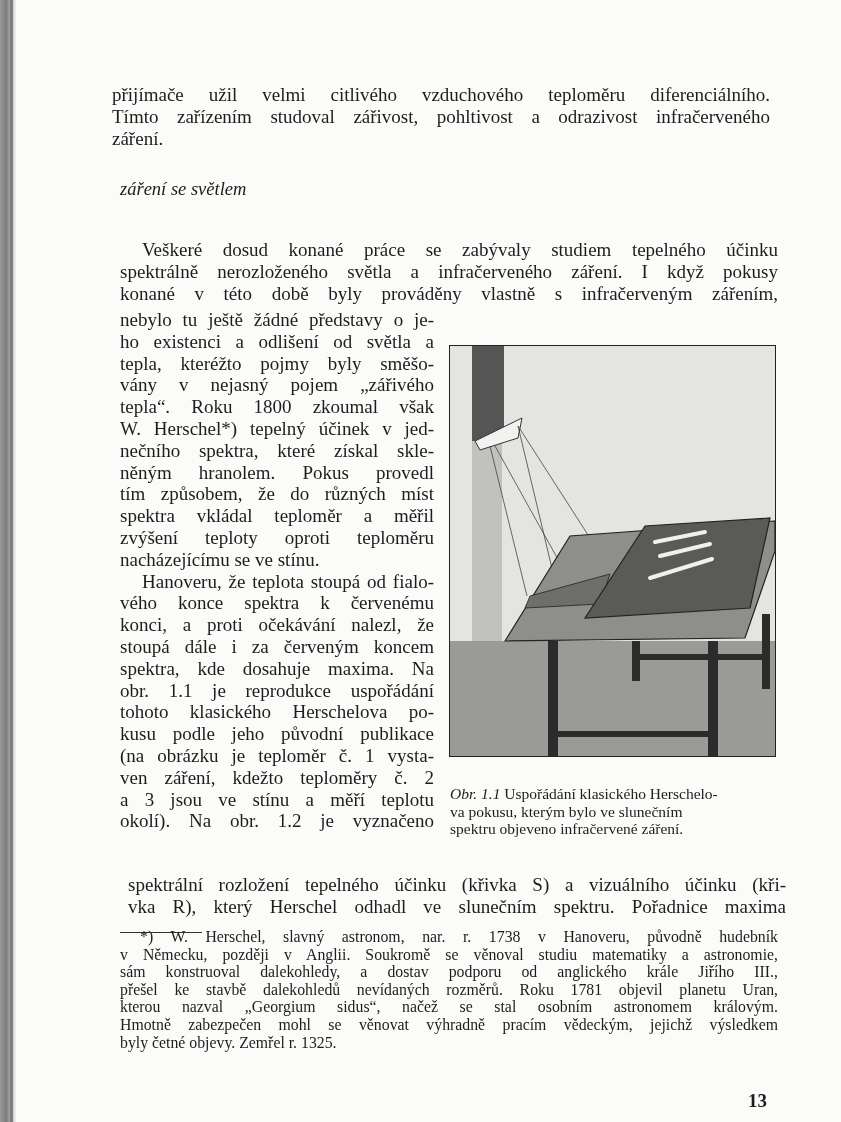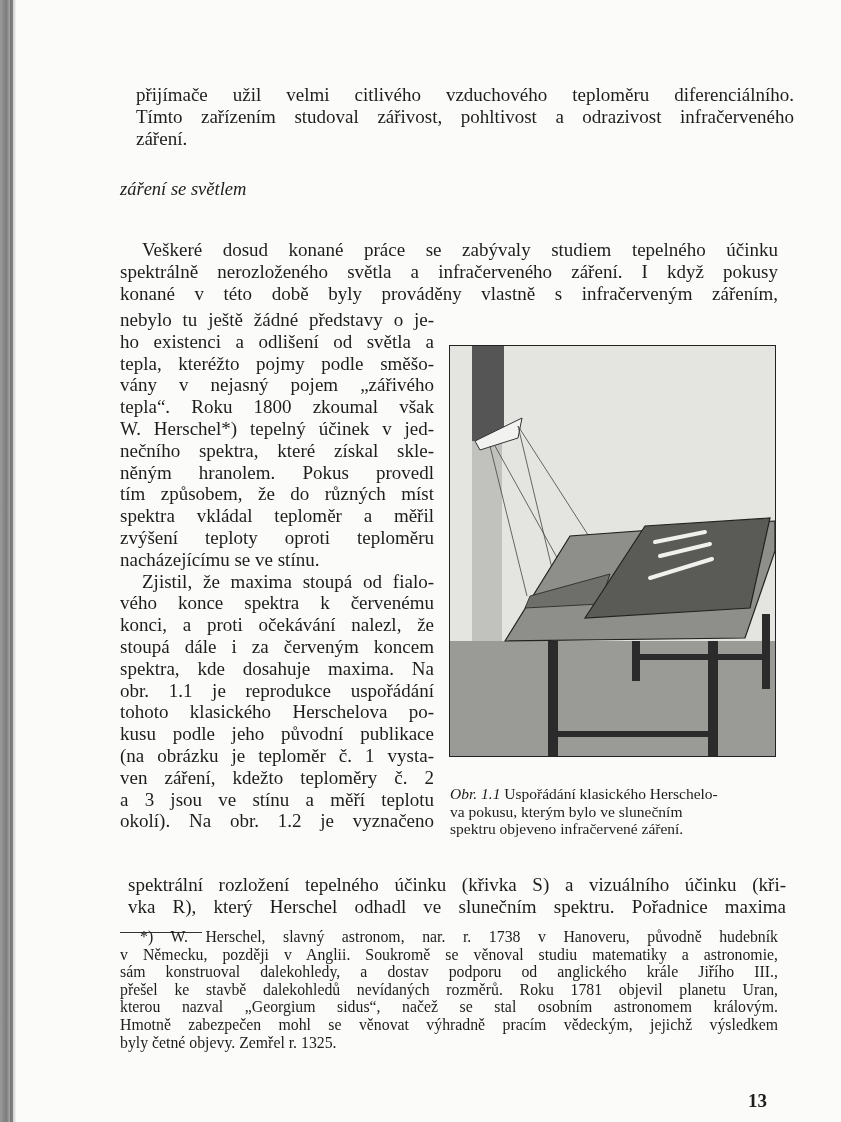--- a/index.html
+++ b/index.html
@@ -16,21 +16,21 @@
   .binding::after {
     content: ""; position: absolute; left: 10px; top: 0; width: 3px; height: 100%;
     background: #4a4a4a; opacity: .55;
   }
   .txt {
     position: absolute; font-family: "Liberation Serif", serif;
     font-size: 19px; line-height: 21.8px; text-align: justify; margin: 0;
   }
   .line { display: block; text-align-last: justify; white-space: nowrap; }
   .line.last { text-align-last: left; text-align: right; }
-  .p1 { left: 136px; top: 84px; width: 658px; }
+  .p1 { left: 112px; top: 84px; width: 658px; }
   .heading {
     position: absolute; left: 120px; top: 178px; width: 658px;
     font-family: "Liberation Serif", serif; font-style: italic;
     font-size: 18.5px; line-height: 22px;
   }
   .p2 { left: 120px; top: 239px; width: 658px; }
   .col { left: 120px; top: 309px; width: 314px; }
   .p-after { left: 128px; top: 874px; width: 658px; }
   .figure {
     position: absolute; left: 449px; top: 345px; width: 325px; height: 410px;
@@ -70,31 +70,31 @@
 
 <p class="txt p2">
   <span class="line" style="padding-left:22px;">Veškeré dosud konané práce se zabývaly studiem tepelného účinku</span>
   <span class="line">spektrálně nerozloženého světla a infračerveného záření. I když pokusy</span>
   <span class="line">konané v této době byly prováděny vlastně s infračerveným zářením,</span>
 </p>
 
 <div class="txt col">
   <span class="line">nebylo tu ještě žádné představy o je-</span>
   <span class="line">ho existenci a odlišení od světla a</span>
-  <span class="line">tepla, kteréžto pojmy podle směšo-</span>
+  <span class="line">tepla, kteréžto pojmy byly směšo-</span>
   <span class="line">vány v nejasný pojem „zářivého</span>
   <span class="line">tepla“. Roku 1800 zkoumal však</span>
   <span class="line">W. Herschel*) tepelný účinek v jed-</span>
   <span class="line">nečního spektra, které získal skle-</span>
   <span class="line">něným hranolem. Pokus provedl</span>
   <span class="line">tím způsobem, že do různých míst</span>
   <span class="line">spektra vkládal teploměr a měřil</span>
   <span class="line">zvýšení teploty oproti teploměru</span>
   <span class="line last">nacházejícímu se ve stínu.</span>
-  <span class="line" style="padding-left:22px;">Zjistil, že maxima stoupá od fialo-</span>
+  <span class="line" style="padding-left:22px;">Hanoveru, že teplota stoupá od fialo-</span>
   <span class="line">vého konce spektra k červenému</span>
   <span class="line">konci, a proti očekávání nalezl, že</span>
   <span class="line">stoupá dále i za červeným koncem</span>
   <span class="line">spektra, kde dosahuje maxima. Na</span>
   <span class="line">obr. 1.1 je reprodukce uspořádání</span>
   <span class="line">tohoto klasického Herschelova po-</span>
   <span class="line">kusu podle jeho původní publikace</span>
   <span class="line">(na obrázku je teploměr č. 1 vysta-</span>
   <span class="line">ven záření, kdežto teploměry č. 2</span>
   <span class="line">a 3 jsou ve stínu a měří teplotu</span>

